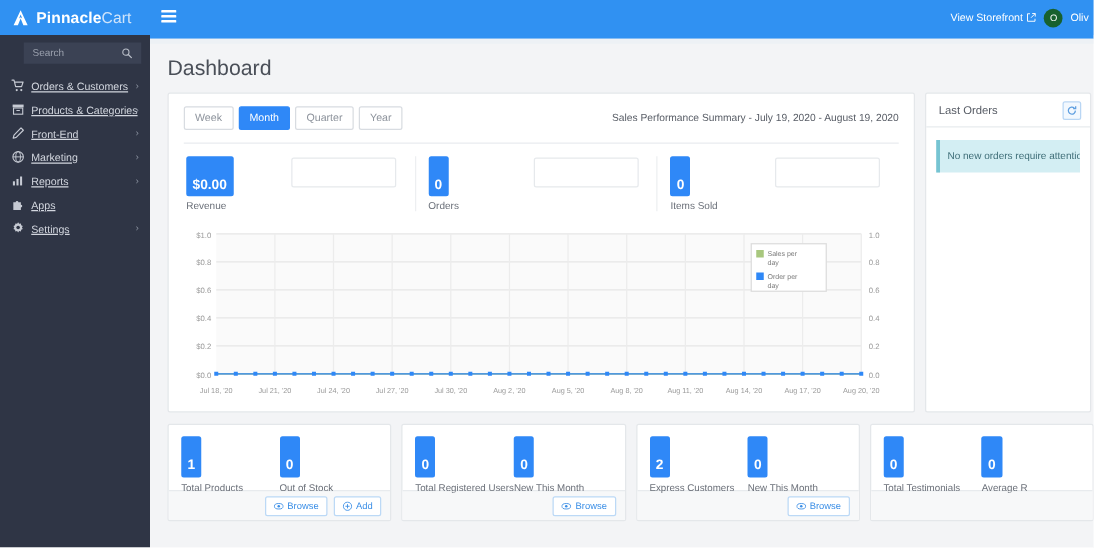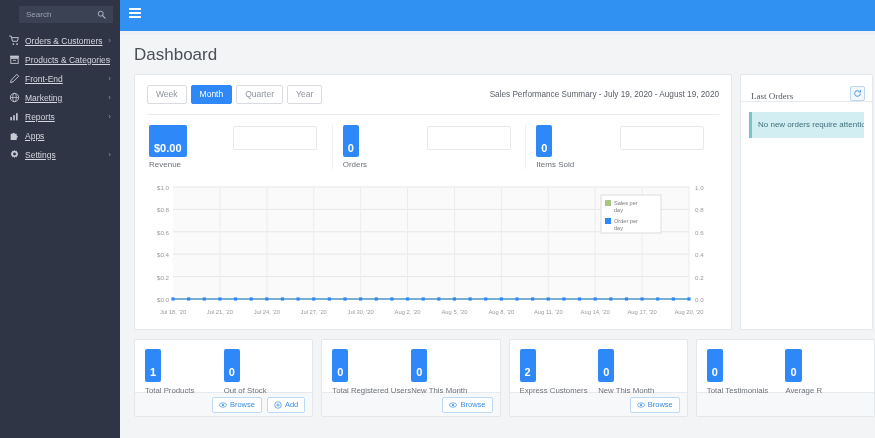--- a/index.html
+++ b/index.html
@@ -143,22 +143,22 @@
     margin-top: 1px; max-width: 84px;
   }
 
   
   .chart-area { position: relative; height: 140px; margin: 4px 8px 8px 8px; }
   .chart-svg { display: block; }
 
   
   .side-card { width: 133px; }
   .side-head {
-    height: 27px; display: flex; align-items: flex-end; justify-content: space-between;
-    padding: 0 7px 0 10px; border-bottom: 1px solid #e8ebee; font-family: Liberation Serif, serif;
+    height: 27px; display: flex; align-items: center; justify-content: space-between;
+    padding: 0 7px 0 10px; border-bottom: 1px solid #e8ebee;
   }
   .side-title { color: #555a63; font-size: 9px; }
   .side-btn {
     width: 15px; height: 15px; border: 1px solid #b9d6f4; border-radius: 2px;
     background: #f2f8fe; display: flex; align-items: center; justify-content: center;
     cursor: pointer; overflow: hidden;
   }
   .alert {
     margin: 10px 8px 0 8px; background: #d3eef3; border-left: 3px solid #76c4d2;
     color: #3f6e78; font-size: 8px; padding: 8px 6px; line-height: 1.3;
@@ -184,20 +184,29 @@
   }
   .mini-btn svg { display: block; }
 </style>
 </head>
 <body>
 
 <div class="app">
 
   <div class="sidebar">
 
+    <div class="brand">
+      <svg class="brand-logo" viewBox="0 0 24 24">
+        <path d="M12 2 L21 21 L15.5 21 L12 12.5 L8.5 21 L3 21 Z" fill="#ffffff"></path>
+        <path d="M12 7.5 L14 12.5 L12 11 L10 12.5 Z" fill="#3091f2"></path>
+      </svg>
+      <div class="brand-text">
+        <span class="b1">Pinnacle</span><span class="b2">Cart</span>
+      </div>
+    </div>
 
     <div class="search-wrap">
       <div class="search-box">
         <input type="text" placeholder="Search" style="">
         <svg class="search-ico" viewBox="0 0 16 16">
           <circle cx="6.6" cy="6.6" r="4.4" fill="none" stroke="#b9bec8" stroke-width="1.6"></circle>
           <line x1="10" y1="10" x2="14.4" y2="14.4" stroke="#b9bec8" stroke-width="1.8" stroke-linecap="round"></line>
         </svg>
       </div>
     </div>
@@ -270,20 +279,32 @@
       </div>
 
     </div>
   </div>
 
   <div class="topbar">
     <div class="hamburger">
       <span></span>
       <span></span>
       <span></span>
+    </div>
+    <div class="topbar-right">
+      <div class="view-storefront">
+        <span>View Storefront</span>
+        <svg class="ext-ico" viewBox="0 0 16 16">
+          <path d="M6 2H2v12h12v-4" fill="none" stroke="#ffffff" stroke-width="1.5"></path>
+          <path d="M9.5 1.6H14.4V6.5" fill="none" stroke="#ffffff" stroke-width="1.5"></path>
+          <line x1="14" y1="2" x2="7.6" y2="8.4" stroke="#ffffff" stroke-width="1.5"></line>
+        </svg>
+      </div>
+      <div class="avatar">O</div>
+      <div class="user-name">Oliv</div>
     </div>
   </div>
 
   <div class="content">
 
     <div class="loadbar"></div>
     <div class="loadbar-gap"></div>
 
     <h1 class="page-title">Dashboard</h1>
 

